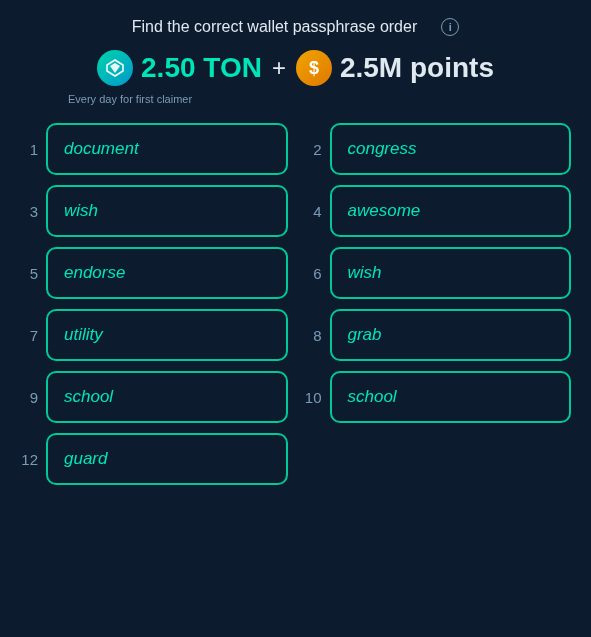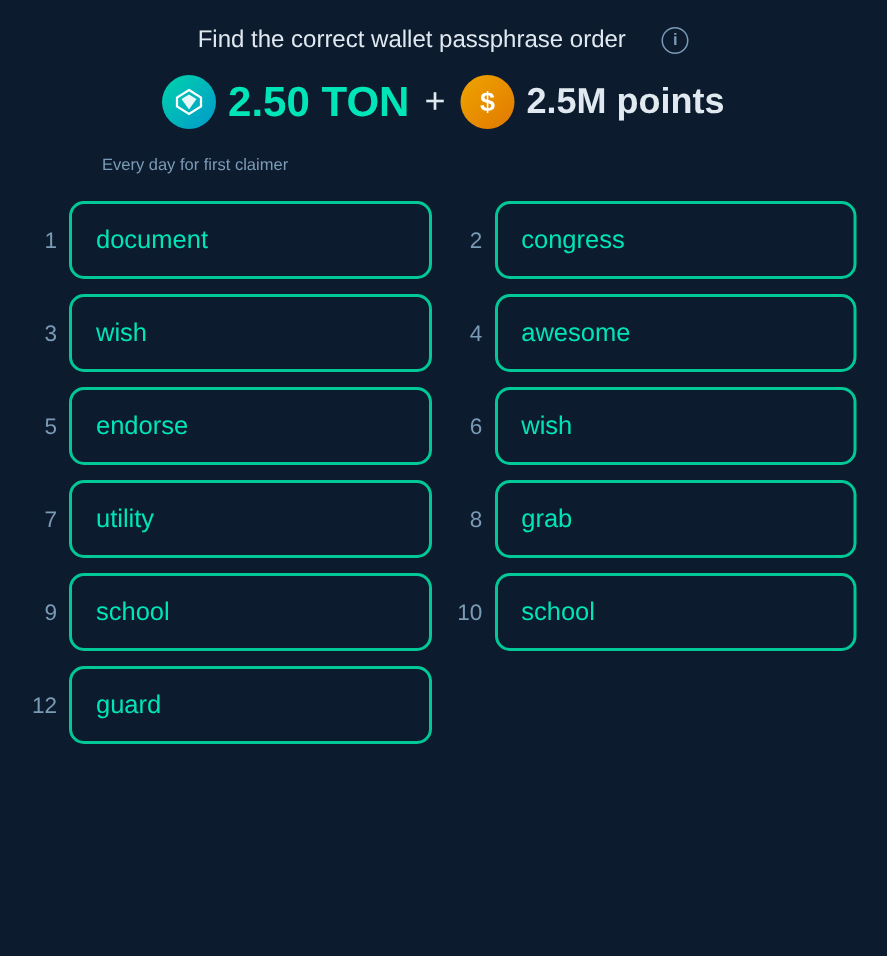--- a/index.html
+++ b/index.html
@@ -96,31 +96,31 @@
       display: flex;
       align-items: center;
       justify-content: center;
       color: white;
       font-size: 18px;
       font-weight: bold;
     }
 
     .points-amount {
       color: #e0e8f0;
-      font-size: 24px;
+      font-size: 28px;
       font-weight: 700;
       line-height: 1;
     }
 
     .subtitle {
       color: #7a9bb5;
       font-size: 11px;
       text-align: left;
       margin-bottom: 18px;
-      margin-top: 14px;
+      margin-top: 3px;
       width: 100%;
       padding-left: 48px;
     }
 
     .grid {
       display: grid;
       grid-template-columns: 1fr 1fr;
       gap: 10px 16px;
       width: 100%;
     }
@@ -143,20 +143,21 @@
     .word-box {
       flex: 1;
       border: 2px solid #00c896;
       border-radius: 10px;
       padding: 14px 16px;
       color: #00e5b8;
       font-size: 17px;
       font-weight: 500;
       background: transparent;
       cursor: pointer;
+      font-style: italic;
     }
   </style>
 </head>
 <body>
 
 <div class="header-title">
   <span>Find the correct wallet passphrase order</span>
   <span class="info-icon">i</span>
 </div>
 

